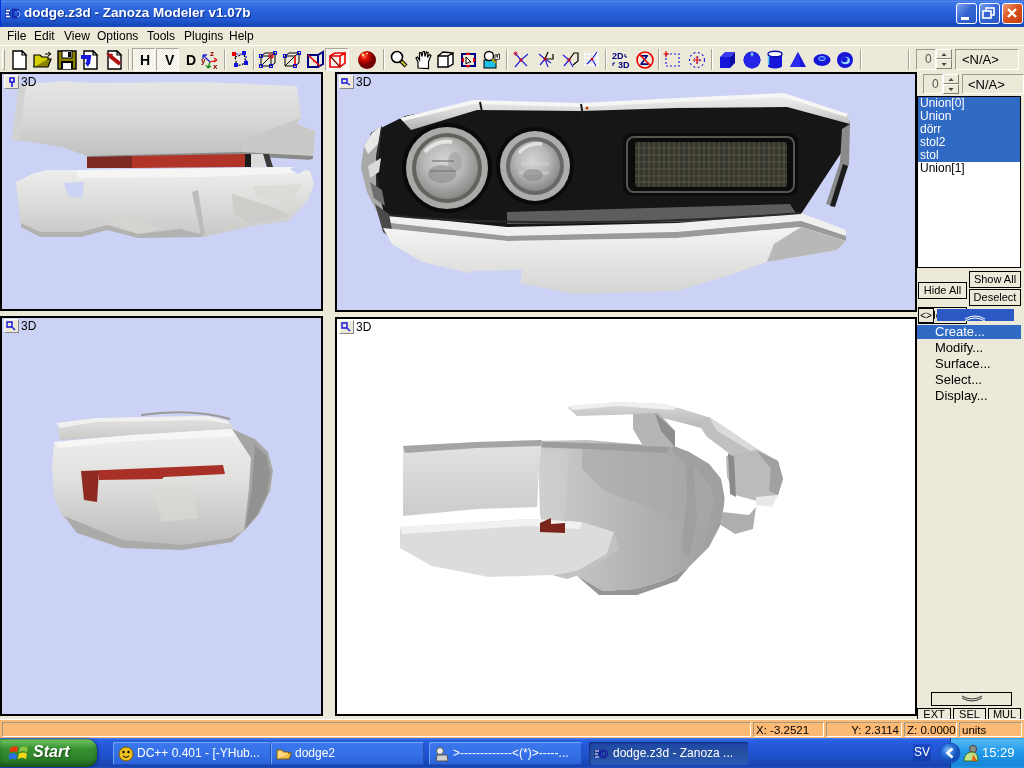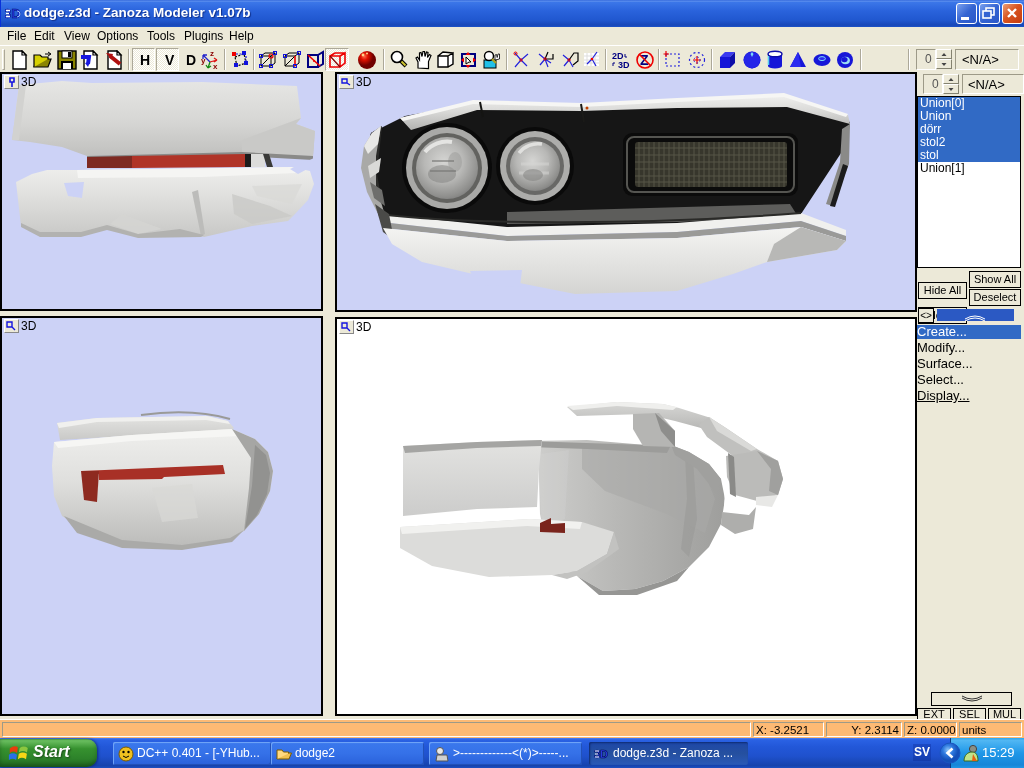--- a/index.html
+++ b/index.html
@@ -46,42 +46,42 @@
 .vplabel { position:absolute; left:2px; top:1px; width:15px; height:14px; background:#ece9d8; border:1px solid #fff; border-right-color:#888; border-bottom-color:#888; }
 .vptext { position:absolute; left:19px; top:1px; font-size:12px; color:#000; }
 .vp svg { position:absolute; left:0; top:0; }
 
 
 #rpanel { position:absolute; left:917px; top:72px; width:107px; height:647px; background:#ece9d8; }
 #listbox { position:absolute; left:0px; top:24px; width:104px; height:172px; background:#fff; border:1px solid #000; font-size:12px; }
 #listbox .sel { background:#316ac5; color:#fff; }
 #listbox div { height:13px; line-height:13px; padding-left:2px; white-space:nowrap; }
 .pbtn { position:absolute; height:17px; background:#ece9d8; border:1px solid #000; font-size:11px; text-align:center; line-height:15px; color:#000; white-space:nowrap; overflow:hidden; }
-.cmditem { position:absolute; left:0px; width:104px; height:14px; font-size:13px; line-height:14px; padding-left:0; color:#000; }
+.cmditem { position:absolute; left:0px; width:104px; height:14px; font-size:13px; line-height:14px; padding-left:18px; color:#000; }
 .cmditem.sel { background:#316ac5; color:#fff; }
 
 
 #statusbar { position:absolute; left:0; top:719px; width:1024px; height:19px; background:#fdba74; border-top:1px solid #fff; }
 .scell { position:absolute; top:2px; height:15px; border:1px solid #9d9a88; border-bottom-color:#fff; border-right-color:#fff; font-size:11.5px; padding:0px 2px; color:#000; line-height:14px; white-space:nowrap; overflow:hidden; }
 
 
 #taskbar { position:absolute; left:0; top:738px; width:1024px; height:30px;
   background:linear-gradient(180deg,#5280e8 0%,#3a6ff0 3%,#2a62e4 6%,#2257d8 30%,#1f51cd 60%,#1643ad 92%,#1c4fc0 100%); }
 #startbtn { position:absolute; left:0; top:1px; width:97px; height:28px; border-radius:0 10px 10px 0;
   background:linear-gradient(180deg,#3f9b3b 0%,#6abf60 6%,#36912f 35%,#2d822a 70%,#1f6420 100%);
   box-shadow:inset 0 -2px 4px rgba(0,30,0,.3), 1px 0 3px rgba(0,0,40,.5); }
 #startbtn .stext { position:absolute; left:33px; top:4px; color:#fff; font-size:16px; font-weight:bold; font-style:italic; text-shadow:1px 1px 2px #1a4a18; }
 .taskbtn { position:absolute; top:4px; height:23px; border-radius:2px; color:#fff; font-size:12px;
   background:linear-gradient(180deg,#4f8df5 0%,#3a77ec 8%,#3571e8 50%,#2c64dd 90%,#2a60d8 100%);
   box-shadow:inset 1px 1px 0 #6ea3f7, inset -1px -1px 0 #2251b8; }
 .taskbtn .tlabel { position:absolute; left:24px; top:4px; white-space:nowrap; overflow:hidden; }
 .taskbtn.active { background:linear-gradient(180deg,#1e47a8 0%,#25509f 50%,#2a59b8 100%); box-shadow:inset 1px 1px 2px #0e2a70; }
 #tray { position:absolute; left:950px; top:0px; width:74px; height:30px;
   background:linear-gradient(180deg,#2da5ec 0%,#51b7f3 8%,#1f97e8 50%,#1786d8 90%,#2196e4 100%); border-left:1px solid #0b3a80; }
-#sv { position:absolute; left:913px; top:6px; width:18px; height:17px; background:rgba(0,20,120,.25); color:#fff; font-size:12px; text-align:center; line-height:17px;font-weight:bold; }
+#sv { position:absolute; left:913px; top:6px; width:18px; height:17px; background:rgba(0,20,120,.25); color:#fff; font-size:12px; text-align:center; line-height:17px; }
 #clock { position:absolute; left:982px; top:7px; color:#fff; font-size:13px; }
 </style>
 </head>
 <body>
 <div id="screen">
 
   <div id="titlebar">
     <svg class="appicon" width="17" height="17" viewBox="0 0 17 17">
       <text x="-1" y="13" font-size="13" font-weight="bold" fill="#2638e8" stroke="#001060" stroke-width="0.5">3D</text>
       <path d="M1 5.5 h4 M1 8.5 h3 M1 11.5 h4" stroke="#fff" stroke-width="1.6"></path>
@@ -591,21 +591,21 @@
     <div style="position:absolute; left:20px; top:237px; width:77px; height:12px; background:#2b59c3;">
       <svg width="77" height="12">
           <path d="M28 8 Q38 2 48 8 M28 10 Q38 4 48 10" stroke="#fff" fill="none"></path>
         </svg>
     </div>
 
     <div class="cmditem sel" style="top:253px;">Create...</div>
     <div class="cmditem" style="top:269px;">Modify...</div>
     <div class="cmditem" style="top:285px;">Surface...</div>
     <div class="cmditem" style="top:301px;">Select...</div>
-    <div class="cmditem" style="top:317px;text-decoration:underline;">Display...</div>
+    <div class="cmditem" style="top:317px;">Display...</div>
 
     <div class="pbtn" style="left:14px; top:620px; width:81px; height:14px;">
       <svg width="79" height="12">
           <path d="M30 3 Q40 9 50 3 M30 5 Q40 11 50 5" stroke="#333" fill="none"></path>
         </svg>
     </div>
     <div class="pbtn" style="left:0px;  top:636px; width:34px; height:12px; font-size:11px; line-height:10px;">EXT</div>
     <div class="pbtn" style="left:36px; top:636px; width:33px; height:12px; font-size:11px; line-height:10px;">SEL</div>
     <div class="pbtn" style="left:71px; top:636px; width:33px; height:12px; font-size:11px; line-height:10px;">MUL</div>
   </div>

